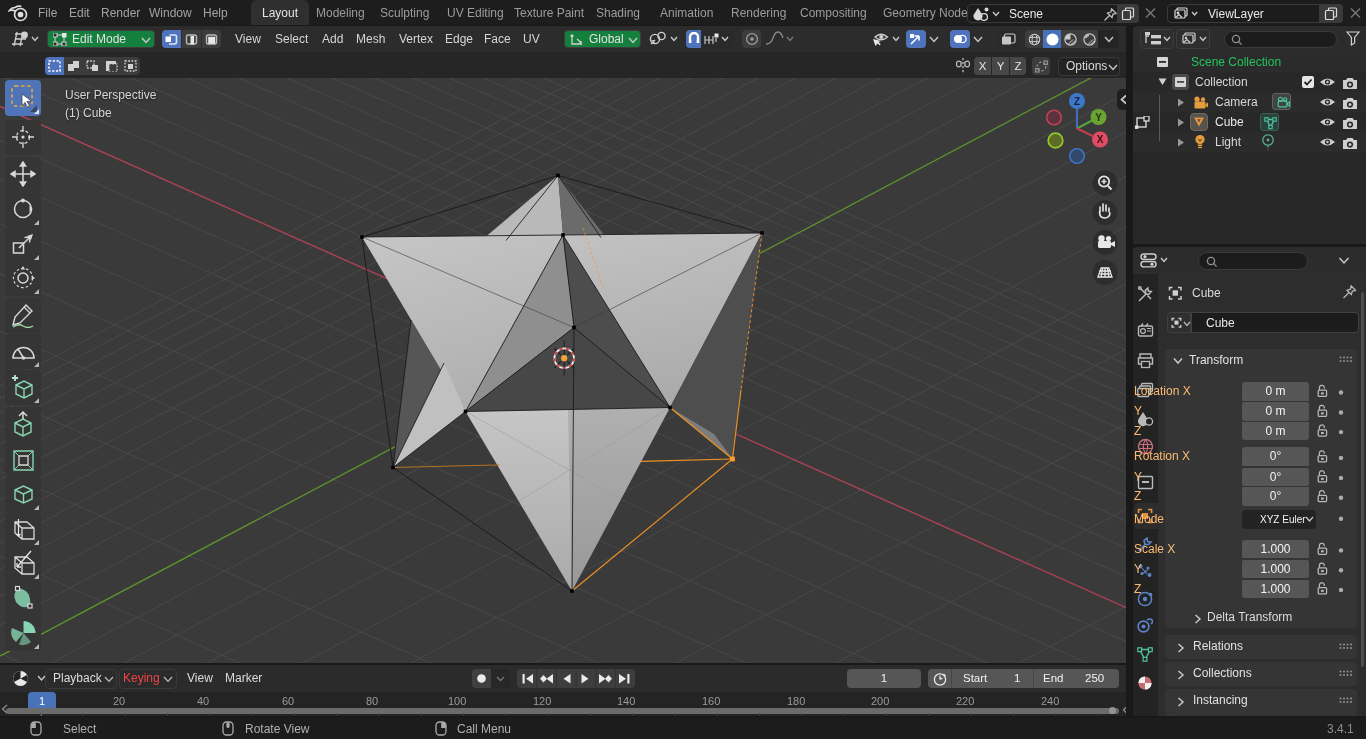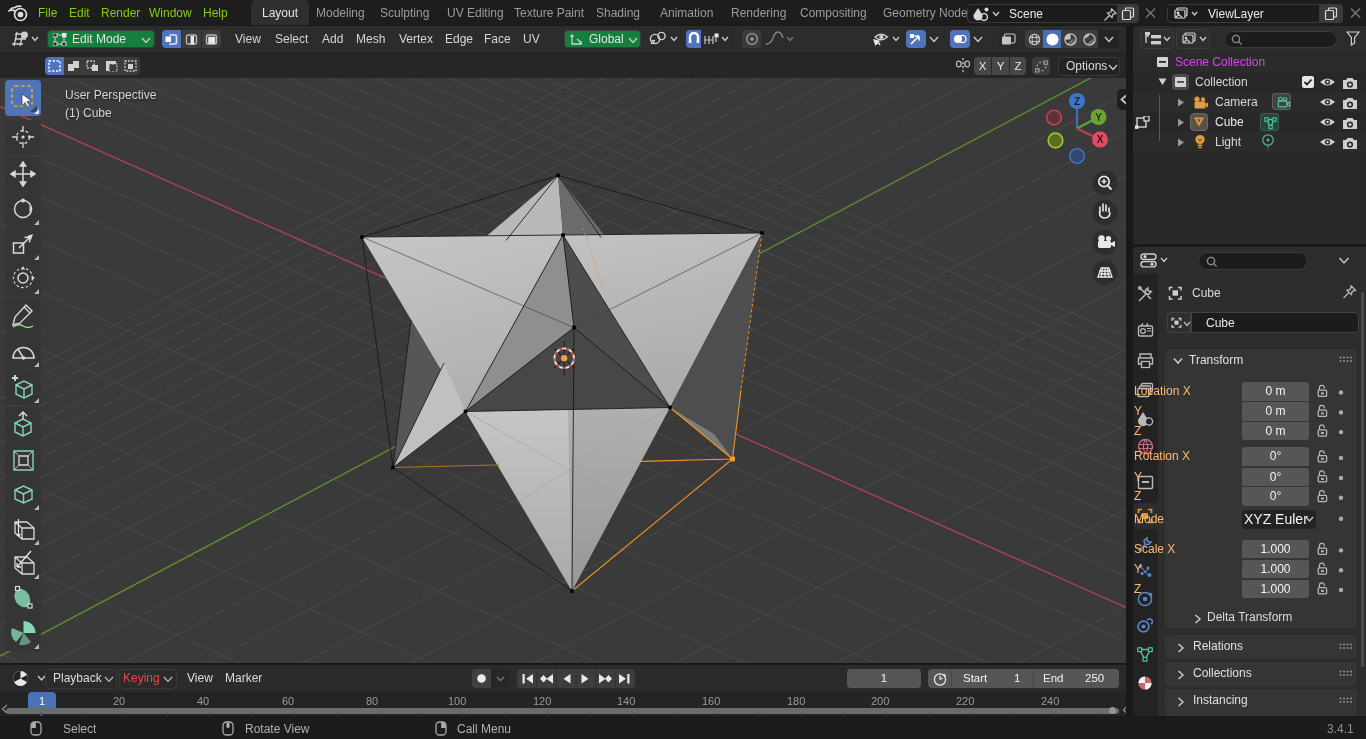--- a/index.html
+++ b/index.html
@@ -2,21 +2,21 @@
 <html><head>
 <meta charset="utf-8">
 <style>
 *{margin:0;padding:0;box-sizing:border-box}
 html,body{width:1366px;height:739px;overflow:hidden;background:#1d1d1d;
 font-family:"Liberation Sans",sans-serif;-webkit-font-smoothing:antialiased}
 .abs{position:absolute}
 #stage{position:relative;width:1366px;height:739px}
 
 #topbar{left:0;top:0;width:1366px;height:26px;background:#1d1d1d;color:#d9d9d9;font-size:12px}
-#topbar .menu{position:absolute;top:6px;color:#84cc16}
+#topbar .menu{position:absolute;top:6px;color:#a3a3a3}
 .tab{position:absolute;top:0;height:26px;line-height:27px;padding:0 11px;color:#9c9c9c;font-size:12px}
 .tab.active{background:#2f2f2f;color:#e4e4e4;border-radius:6px 6px 0 0}
 
 #vheader{left:0;top:26px;width:1131px;height:26px;background:#2c2c2c;color:#d6d6d6;font-size:12px}
 #vheader .m{position:absolute;top:6px}
 .ddbox{position:absolute;background:#15803d;border:1px solid #3d3d3d;border-radius:4px;height:18px;top:4px}
 
 #tsettings{left:0;top:52px;width:1131px;height:26px;background:#262626}
 
 #viewport{left:0;top:78px;width:1131px;height:587px;background:#3a3a3a;overflow:hidden}
@@ -657,21 +657,21 @@
   <div class="abs" style="left:0;top:26px;width:235px;height:20px;background:#2b2b2b"></div>
   <div class="abs" style="left:0;top:46px;width:235px;height:20px;background:#282828"></div>
   <div class="abs" style="left:0;top:66px;width:235px;height:20px;background:#2b2b2b"></div>
   <div class="abs" style="left:0;top:86px;width:235px;height:20px;background:#282828"></div>
   <div class="abs" style="left:0;top:106px;width:235px;height:20px;background:#2b2b2b"></div>
 
   <svg class="abs" style="left:25px;top:30px" width="13" height="12" viewBox="0 0 13 12">
     <rect x="1" y="1" width="11" height="10" rx="1" fill="#d5d5d5"></rect>
         <rect x="3" y="5" width="7" height="1.8" fill="#2b2b2b"></rect>
   </svg>
-  <div class="abs" style="left:44px;top:29px;color:#d946ef">Scene Collection</div>
+  <div class="abs" style="left:60px;top:29px;color:#22c55e">Scene Collection</div>
 
   <svg class="abs" style="left:27px;top:51px" width="9" height="9" viewBox="0 0 9 9">
         <path d="M0.5 1.5 L8.5 1.5 L4.5 8 Z" fill="#cfcfcf"></path>
       </svg>
   <div class="abs" style="left:41px;top:48px;width:17px;height:16px;background:#4a4a4a;border-radius:3px"></div>
   <svg class="abs" style="left:43px;top:50px" width="13" height="12" viewBox="0 0 13 12">
     <rect x="1" y="1" width="11" height="10" rx="1" fill="#d5d5d5"></rect>
         <rect x="3" y="5" width="7" height="1.8" fill="#4a4a4a"></rect>
   </svg>
   <div class="abs" style="left:64px;top:49px;color:#d7d7d7">Collection</div>
@@ -974,21 +974,21 @@
   <span class="rlab" style="left:3px;top:174.6px">Z</span>
   <div class="vfield" style="top:174.6px;border-radius:0 0 3px 3px">0 m</div>
   <span class="rlab" style="left:3px;top:200.4px">Rotation X</span>
   <div class="vfield" style="top:200.4px;border-radius:3px 3px 0 0">0°</div>
   <span class="rlab" style="left:3px;top:220.5px">Y</span>
   <div class="vfield" style="top:220.5px">0°</div>
   <span class="rlab" style="left:3px;top:240.2px">Z</span>
   <div class="vfield" style="top:240.2px;border-radius:0 0 3px 3px">0°</div>
   <span class="rlab" style="left:3px;top:263.3px">Mode</span>
   <div class="vfield" style="top:263.3px;width:74px;background:#232323;border-radius:4px;text-align:left">
-    <span style="margin-left:2px;font-size:14px">XYZ Euler</span>
+    <span style="margin-left:18px;font-size:10px">XYZ Euler</span>
     <svg class="abs" style="left:63px;top:6px" width="9" height="7" viewBox="0 0 9 7">
           <path d="M1 1 l3.5 4 l3.5 -4" stroke="#c8c8c8" stroke-width="1.3" fill="none"></path>
         </svg>
   </div>
   <span class="rlab" style="left:3px;top:292.9px">Scale X</span>
   <div class="vfield" style="top:292.9px;border-radius:3px 3px 0 0">1.000</div>
   <span class="rlab" style="left:3px;top:312.7px">Y</span>
   <div class="vfield" style="top:312.7px">1.000</div>
   <span class="rlab" style="left:3px;top:332.5px">Z</span>
   <div class="vfield" style="top:332.5px;border-radius:0 0 3px 3px">1.000</div>

